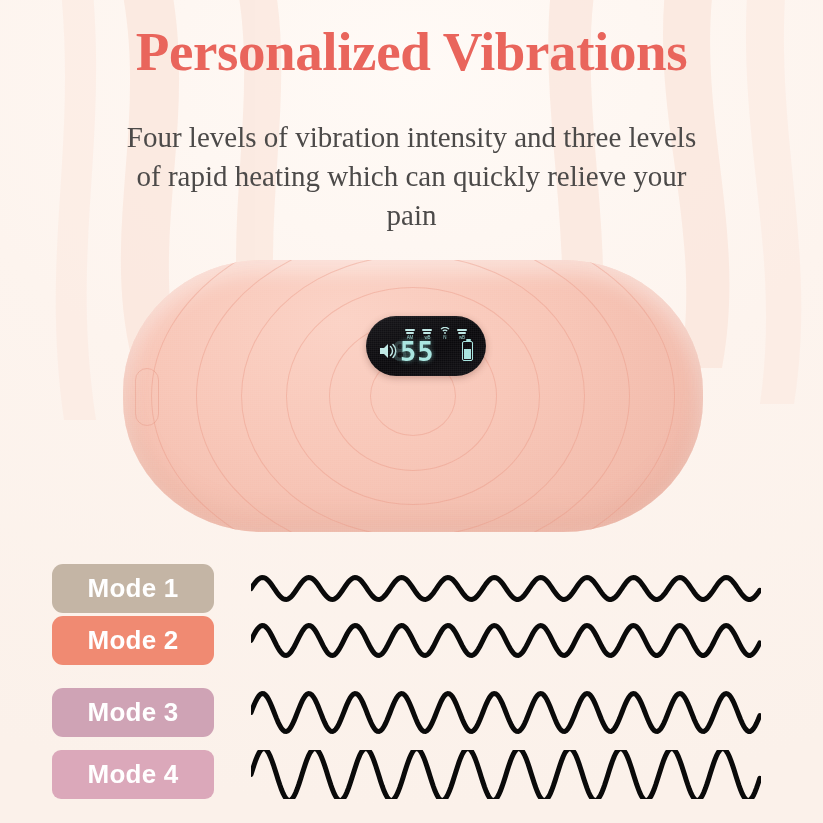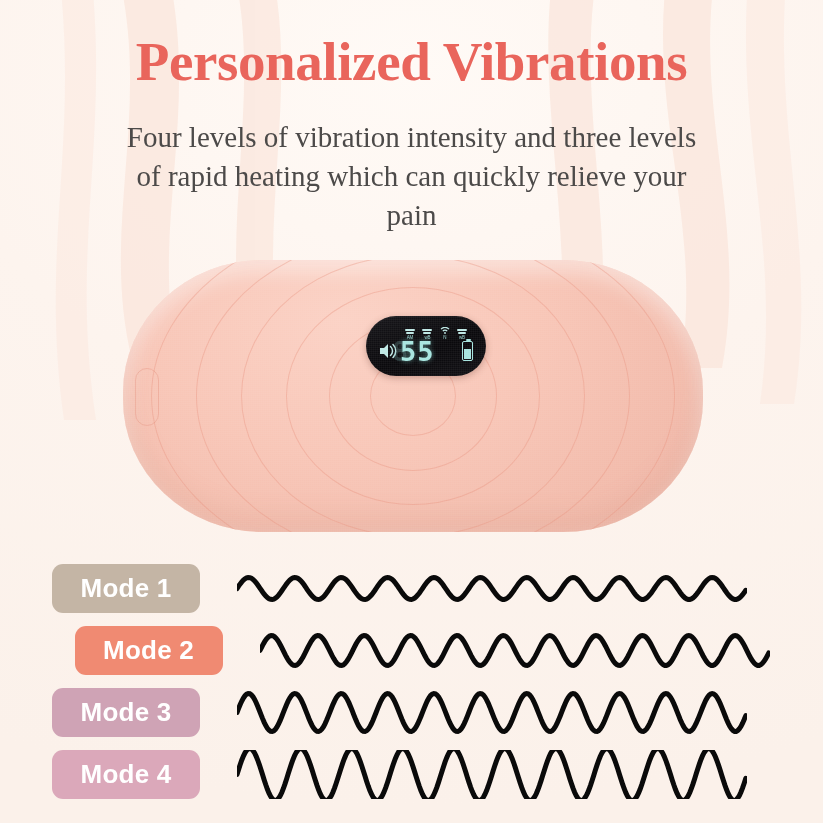--- a/index.html
+++ b/index.html
@@ -24,21 +24,21 @@
       radial-gradient(120% 90% at 50% 8%,  #fffaf6 0%, #fdf4ee 48%, #fbf1ea 100%);
     overflow:hidden;
   }
 
   
   .ribbons { position:absolute; inset:0; pointer-events:none; }
 
   
   .title {
     position:absolute;
-    left:0; right:0; top:34px;
+    left:0; right:0; top:24px;
     text-align:center;
     font-family:"Liberation Serif", serif;
     font-weight:700;
     font-size:55px;
     letter-spacing:-0.4px;
     color:#e9655c;
     line-height:1.0;
     white-space:nowrap;
   }
 
@@ -189,21 +189,21 @@
 
   .mode-row {
     position:absolute;
     left:52px;
     width:740px; height:49px;
     display:flex;
     align-items:center;
   }
 
   .pill {
-    width:148px; height:49px;
+    width:162px; height:49px;
     border-radius:11px;
     display:flex;
     align-items:center;
     justify-content:center;
     color:#ffffff;
     font-size:26px;
     font-weight:700;
     letter-spacing:.2px;
     flex:none;
   }
@@ -297,40 +297,40 @@
 
     <div class="mode-row" style="top:8px;">
       <div class="pill" style="background:#c4b5a5;">
         <span data-bind="modes.0.label">Mode 1</span>
       </div>
       <svg class="wave" width="510" height="49" viewBox="0 0 510 49">
         <path id="w1" fill="none" stroke="#0a0a0a" stroke-width="5" stroke-linecap="round" d="M0.0 24.50 L1.6 22.13 L3.2 19.88 L4.8 17.84 L6.4 16.11 L8.0 14.78 L9.6 13.90 L11.2 13.52 L12.8 13.65 L14.4 14.29 L16.0 15.41 L17.6 16.95 L19.2 18.85 L20.8 21.01 L22.4 23.34 L24.0 25.72 L25.6 28.04 L27.2 30.20 L28.8 32.09 L30.4 33.62 L32.0 34.73 L33.6 35.36 L35.2 35.48 L36.8 35.09 L38.4 34.20 L40.0 32.85 L41.6 31.12 L43.2 29.07 L44.8 26.81 L46.4 24.45 L48.0 22.08 L49.6 19.83 L51.2 17.80 L52.8 16.08 L54.4 14.75 L56.0 13.88 L57.6 13.51 L59.2 13.66 L60.8 14.31 L62.4 15.44 L64.0 16.99 L65.6 18.89 L67.2 21.06 L68.8 23.39 L70.4 25.77 L72.0 28.09 L73.6 30.24 L75.2 32.13 L76.8 33.65 L78.4 34.75 L80.0 35.37 L81.6 35.48 L83.2 35.07 L84.8 34.17 L86.4 32.82 L88.0 31.07 L89.6 29.02 L91.2 26.76 L92.8 24.39 L94.4 22.03 L96.0 19.78 L97.6 17.75 L99.2 16.04 L100.8 14.73 L102.4 13.87 L104.0 13.51 L105.6 13.67 L107.2 14.33 L108.8 15.47 L110.4 17.03 L112.0 18.94 L113.6 21.11 L115.2 23.44 L116.8 25.82 L118.4 28.14 L120.0 30.29 L121.6 32.17 L123.2 33.68 L124.8 34.77 L126.4 35.38 L128.0 35.47 L129.6 35.06 L131.2 34.15 L132.8 32.78 L134.4 31.03 L136.0 28.97 L137.6 26.71 L139.2 24.34 L140.8 21.97 L142.4 19.73 L144.0 17.71 L145.6 16.01 L147.2 14.70 L148.8 13.86 L150.4 13.51 L152.0 13.68 L153.6 14.35 L155.2 15.50 L156.8 17.07 L158.4 18.99 L160.0 21.17 L161.6 23.50 L163.2 25.88 L164.8 28.19 L166.4 30.34 L168.0 32.21 L169.6 33.71 L171.2 34.79 L172.8 35.39 L174.4 35.47 L176.0 35.04 L177.6 34.12 L179.2 32.75 L180.8 30.99 L182.4 28.92 L184.0 26.65 L185.6 24.28 L187.2 21.92 L188.8 19.68 L190.4 17.67 L192.0 15.97 L193.6 14.68 L195.2 13.84 L196.8 13.51 L198.4 13.68 L200.0 14.37 L201.6 15.53 L203.2 17.11 L204.8 19.04 L206.4 21.22 L208.0 23.55 L209.6 25.93 L211.2 28.25 L212.8 30.38 L214.4 32.24 L216.0 33.74 L217.6 34.81 L219.2 35.39 L220.8 35.47 L222.4 35.03 L224.0 34.09 L225.6 32.71 L227.2 30.94 L228.8 28.87 L230.4 26.60 L232.0 24.23 L233.6 21.87 L235.2 19.63 L236.8 17.62 L238.4 15.94 L240.0 14.65 L241.6 13.83 L243.2 13.50 L244.8 13.69 L246.4 14.39 L248.0 15.56 L249.6 17.15 L251.2 19.08 L252.8 21.27 L254.4 23.61 L256.0 25.99 L257.6 28.30 L259.2 30.43 L260.8 32.28 L262.4 33.77 L264.0 34.83 L265.6 35.40 L267.2 35.46 L268.8 35.01 L270.4 34.07 L272.0 32.67 L273.6 30.90 L275.2 28.83 L276.8 26.55 L278.4 24.17 L280.0 21.82 L281.6 19.58 L283.2 17.58 L284.8 15.90 L286.4 14.63 L288.0 13.82 L289.6 13.50 L291.2 13.71 L292.8 14.41 L294.4 15.59 L296.0 17.19 L297.6 19.13 L299.2 21.32 L300.8 23.66 L302.4 26.04 L304.0 28.35 L305.6 30.47 L307.2 32.32 L308.8 33.80 L310.4 34.85 L312.0 35.41 L313.6 35.46 L315.2 34.99 L316.8 34.04 L318.4 32.64 L320.0 30.86 L321.6 28.78 L323.2 26.49 L324.8 24.12 L326.4 21.76 L328.0 19.54 L329.6 17.54 L331.2 15.87 L332.8 14.61 L334.4 13.80 L336.0 13.50 L337.6 13.72 L339.2 14.43 L340.8 15.62 L342.4 17.23 L344.0 19.18 L345.6 21.37 L347.2 23.71 L348.8 26.09 L350.4 28.40 L352.0 30.52 L353.6 32.36 L355.2 33.83 L356.8 34.87 L358.4 35.41 L360.0 35.45 L361.6 34.98 L363.2 34.01 L364.8 32.60 L366.4 30.81 L368.0 28.73 L369.6 26.44 L371.2 24.07 L372.8 21.71 L374.4 19.49 L376.0 17.50 L377.6 15.84 L379.2 14.58 L380.8 13.79 L382.4 13.50 L384.0 13.73 L385.6 14.46 L387.2 15.66 L388.8 17.27 L390.4 19.22 L392.0 21.42 L393.6 23.77 L395.2 26.15 L396.8 28.45 L398.4 30.56 L400.0 32.40 L401.6 33.86 L403.2 34.88 L404.8 35.42 L406.4 35.45 L408.0 34.96 L409.6 33.99 L411.2 32.56 L412.8 30.77 L414.4 28.68 L416.0 26.39 L417.6 24.01 L419.2 21.66 L420.8 19.44 L422.4 17.46 L424.0 15.80 L425.6 14.56 L427.2 13.78 L428.8 13.50 L430.4 13.74 L432.0 14.48 L433.6 15.69 L435.2 17.31 L436.8 19.27 L438.4 21.48 L440.0 23.82 L441.6 26.20 L443.2 28.50 L444.8 30.61 L446.4 32.43 L448.0 33.89 L449.6 34.90 L451.2 35.43 L452.8 35.44 L454.4 34.94 L456.0 33.96 L457.6 32.53 L459.2 30.72 L460.8 28.62 L462.4 26.33 L464.0 23.96 L465.6 21.61 L467.2 19.39 L468.8 17.42 L470.4 15.77 L472.0 14.54 L473.6 13.77 L475.2 13.50 L476.8 13.75 L478.4 14.50 L480.0 15.72 L481.6 17.35 L483.2 19.32 L484.8 21.53 L486.4 23.88 L488.0 26.25 L489.6 28.55 L491.2 30.65 L492.8 32.47 L494.4 33.92 L496.0 34.92 L497.6 35.43 L499.2 35.44 L500.8 34.93 L502.4 33.93 L504.0 32.49 L505.6 30.68 L507.2 28.57 L508.8 26.28"></path>
       </svg>
     </div>
 
-    <div class="mode-row" style="top:70px;justify-content:center;">
+    <div class="mode-row" style="top:60px;">
       <div class="pill" style="background:#f08a72;">
         <span data-bind="modes.1.label">Mode 2</span>
       </div>
       <svg class="wave" width="510" height="49" viewBox="0 0 510 49">
         <path id="w2" fill="none" stroke="#0a0a0a" stroke-width="5" stroke-linecap="round" d="M0.0 24.50 L1.6 21.27 L3.2 18.20 L4.8 15.42 L6.4 13.06 L8.0 11.24 L9.6 10.04 L11.2 9.52 L12.8 9.70 L14.4 10.57 L16.0 12.10 L17.6 14.20 L19.2 16.79 L20.8 19.74 L22.4 22.91 L24.0 26.16 L25.6 29.33 L27.2 32.27 L28.8 34.85 L30.4 36.94 L32.0 38.45 L33.6 39.31 L35.2 39.47 L36.8 38.94 L38.4 37.72 L40.0 35.89 L41.6 33.52 L43.2 30.74 L44.8 27.65 L46.4 24.43 L48.0 21.20 L49.6 18.13 L51.2 15.36 L52.8 13.01 L54.4 11.21 L56.0 10.02 L57.6 9.52 L59.2 9.71 L60.8 10.60 L62.4 12.14 L64.0 14.26 L65.6 16.86 L67.2 19.81 L68.8 22.99 L70.4 26.23 L72.0 29.40 L73.6 32.33 L75.2 34.90 L76.8 36.98 L78.4 38.48 L80.0 39.32 L81.6 39.47 L83.2 38.92 L84.8 37.69 L86.4 35.84 L88.0 33.47 L89.6 30.67 L91.2 27.58 L92.8 24.35 L94.4 21.13 L96.0 18.06 L97.6 15.30 L99.2 12.97 L100.8 11.17 L102.4 10.00 L104.0 9.51 L105.6 9.73 L107.2 10.63 L108.8 12.18 L110.4 14.31 L112.0 16.92 L113.6 19.88 L115.2 23.06 L116.8 26.31 L118.4 29.47 L120.0 32.40 L121.6 34.96 L123.2 37.02 L124.8 38.51 L126.4 39.33 L128.0 39.47 L129.6 38.90 L131.2 37.65 L132.8 35.79 L134.4 33.41 L136.0 30.60 L137.6 27.51 L139.2 24.28 L140.8 21.06 L142.4 18.00 L144.0 15.24 L145.6 12.92 L147.2 11.14 L148.8 9.99 L150.4 9.51 L152.0 9.74 L153.6 10.66 L155.2 12.23 L156.8 14.37 L158.4 16.98 L160.0 19.95 L161.6 23.13 L163.2 26.38 L164.8 29.54 L166.4 32.46 L168.0 35.01 L169.6 37.06 L171.2 38.53 L172.8 39.34 L174.4 39.46 L176.0 38.88 L177.6 37.62 L179.2 35.75 L180.8 33.35 L182.4 30.53 L184.0 27.44 L185.6 24.20 L187.2 20.98 L188.8 17.93 L190.4 15.18 L192.0 12.87 L193.6 11.11 L195.2 9.97 L196.8 9.51 L198.4 9.75 L200.0 10.69 L201.6 12.27 L203.2 14.42 L204.8 17.05 L206.4 20.02 L208.0 23.21 L209.6 26.45 L211.2 29.61 L212.8 32.52 L214.4 35.06 L216.0 37.11 L217.6 38.56 L219.2 39.35 L220.8 39.45 L222.4 38.85 L224.0 37.58 L225.6 35.70 L227.2 33.29 L228.8 30.47 L230.4 27.37 L232.0 24.13 L233.6 20.91 L235.2 17.86 L236.8 15.12 L238.4 12.83 L240.0 11.07 L241.6 9.95 L243.2 9.51 L244.8 9.77 L246.4 10.72 L248.0 12.31 L249.6 14.48 L251.2 17.11 L252.8 20.09 L254.4 23.28 L256.0 26.53 L257.6 29.68 L259.2 32.58 L260.8 35.11 L262.4 37.15 L264.0 38.58 L265.6 39.36 L267.2 39.45 L268.8 38.83 L270.4 37.55 L272.0 35.65 L273.6 33.23 L275.2 30.40 L276.8 27.29 L278.4 24.06 L280.0 20.84 L281.6 17.80 L283.2 15.07 L284.8 12.78 L286.4 11.04 L288.0 9.93 L289.6 9.50 L291.2 9.78 L292.8 10.74 L294.4 12.35 L296.0 14.53 L297.6 17.18 L299.2 20.16 L300.8 23.36 L302.4 26.60 L304.0 29.75 L305.6 32.65 L307.2 35.17 L308.8 37.18 L310.4 38.61 L312.0 39.37 L313.6 39.44 L315.2 38.81 L316.8 37.51 L318.4 35.60 L320.0 33.17 L321.6 30.33 L323.2 27.22 L324.8 23.98 L326.4 20.77 L328.0 17.73 L329.6 15.01 L331.2 12.73 L332.8 11.01 L334.4 9.91 L336.0 9.50 L337.6 9.79 L339.2 10.77 L340.8 12.40 L342.4 14.59 L344.0 17.24 L345.6 20.24 L347.2 23.43 L348.8 26.67 L350.4 29.82 L352.0 32.71 L353.6 35.22 L355.2 37.22 L356.8 38.63 L358.4 39.38 L360.0 39.44 L361.6 38.79 L363.2 37.47 L364.8 35.55 L366.4 33.11 L368.0 30.26 L369.6 27.15 L371.2 23.91 L372.8 20.70 L374.4 17.67 L376.0 14.95 L377.6 12.69 L379.2 10.98 L380.8 9.90 L382.4 9.50 L384.0 9.81 L385.6 10.80 L387.2 12.44 L388.8 14.64 L390.4 17.31 L392.0 20.31 L393.6 23.50 L395.2 26.75 L396.8 29.88 L398.4 32.77 L400.0 35.27 L401.6 37.26 L403.2 38.66 L404.8 39.39 L406.4 39.43 L408.0 38.77 L409.6 37.43 L411.2 35.50 L412.8 33.05 L414.4 30.19 L416.0 27.07 L417.6 23.83 L419.2 20.63 L420.8 17.60 L422.4 14.90 L424.0 12.64 L425.6 10.94 L427.2 9.88 L428.8 9.50 L430.4 9.82 L432.0 10.83 L433.6 12.49 L435.2 14.70 L436.8 17.37 L438.4 20.38 L440.0 23.58 L441.6 26.82 L443.2 29.95 L444.8 32.83 L446.4 35.32 L448.0 37.30 L449.6 38.68 L451.2 39.40 L452.8 39.42 L454.4 38.74 L456.0 37.40 L457.6 35.45 L459.2 32.98 L460.8 30.12 L462.4 27.00 L464.0 23.76 L465.6 20.56 L467.2 17.53 L468.8 14.84 L470.4 12.60 L472.0 10.91 L473.6 9.86 L475.2 9.50 L476.8 9.84 L478.4 10.87 L480.0 12.53 L481.6 14.75 L483.2 17.44 L484.8 20.45 L486.4 23.65 L488.0 26.89 L489.6 30.02 L491.2 32.89 L492.8 35.37 L494.4 37.34 L496.0 38.71 L497.6 39.41 L499.2 39.41 L500.8 38.72 L502.4 37.36 L504.0 35.40 L505.6 32.92 L507.2 30.06 L508.8 26.93"></path>
       </svg>
     </div>
 
     <div class="mode-row" style="top:132px;">
       <div class="pill" style="background:#cfa3b5;">
         <span data-bind="modes.2.label">Mode 3</span>
       </div>
       <svg class="wave" width="510" height="49" viewBox="0 0 510 49">
         <path id="w3" fill="none" stroke="#0a0a0a" stroke-width="5" stroke-linecap="round" d="M0.0 24.50 L1.6 20.41 L3.2 16.52 L4.8 12.99 L6.4 10.01 L8.0 7.71 L9.6 6.19 L11.2 5.53 L12.8 5.75 L14.4 6.86 L16.0 8.79 L17.6 11.46 L19.2 14.74 L20.8 18.47 L22.4 22.49 L24.0 26.60 L25.6 30.62 L27.2 34.34 L28.8 37.61 L30.4 40.26 L32.0 42.17 L33.6 43.26 L35.2 43.47 L36.8 42.79 L38.4 41.25 L40.0 38.93 L41.6 35.93 L43.2 32.40 L44.8 28.50 L46.4 24.41 L48.0 20.32 L49.6 16.43 L51.2 12.92 L52.8 9.95 L54.4 7.66 L56.0 6.16 L57.6 5.52 L59.2 5.77 L60.8 6.90 L62.4 8.84 L64.0 11.53 L65.6 14.82 L67.2 18.56 L68.8 22.58 L70.4 26.70 L72.0 30.70 L73.6 34.42 L75.2 37.68 L76.8 40.31 L78.4 42.21 L80.0 43.28 L81.6 43.46 L83.2 42.76 L84.8 41.21 L86.4 38.87 L88.0 35.86 L89.6 32.31 L91.2 28.40 L92.8 24.31 L94.4 20.23 L96.0 16.35 L97.6 12.85 L99.2 9.89 L100.8 7.62 L102.4 6.14 L104.0 5.52 L105.6 5.79 L107.2 6.93 L108.8 8.90 L110.4 11.60 L112.0 14.90 L113.6 18.65 L115.2 22.68 L116.8 26.79 L118.4 30.79 L120.0 34.50 L121.6 37.74 L123.2 40.36 L124.8 42.24 L126.4 43.29 L128.0 43.46 L129.6 42.74 L131.2 41.16 L132.8 38.81 L134.4 35.78 L136.0 32.23 L137.6 28.31 L139.2 24.22 L140.8 20.14 L142.4 16.26 L144.0 12.77 L145.6 9.83 L147.2 7.58 L148.8 6.11 L150.4 5.51 L152.0 5.80 L153.6 6.97 L155.2 8.95 L156.8 11.67 L158.4 14.98 L160.0 18.74 L161.6 22.77 L163.2 26.88 L164.8 30.88 L166.4 34.58 L168.0 37.81 L169.6 40.42 L171.2 42.28 L172.8 43.30 L174.4 43.45 L176.0 42.71 L177.6 41.12 L179.2 38.74 L180.8 35.71 L182.4 32.14 L184.0 28.22 L185.6 24.13 L187.2 20.05 L188.8 16.18 L190.4 12.70 L192.0 9.77 L193.6 7.53 L195.2 6.09 L196.8 5.51 L198.4 5.82 L200.0 7.00 L201.6 9.01 L203.2 11.73 L204.8 15.06 L206.4 18.83 L208.0 22.86 L209.6 26.97 L211.2 30.97 L212.8 34.66 L214.4 37.88 L216.0 40.47 L217.6 42.31 L219.2 43.32 L220.8 43.44 L222.4 42.68 L224.0 41.07 L225.6 38.68 L227.2 35.63 L228.8 32.06 L230.4 28.13 L232.0 24.03 L233.6 19.96 L235.2 16.09 L236.8 12.62 L238.4 9.71 L240.0 7.49 L241.6 6.07 L243.2 5.51 L244.8 5.84 L246.4 7.04 L248.0 9.06 L249.6 11.80 L251.2 15.14 L252.8 18.92 L254.4 22.96 L256.0 27.07 L257.6 31.06 L259.2 34.74 L260.8 37.94 L262.4 40.52 L264.0 42.34 L265.6 43.33 L267.2 43.44 L268.8 42.65 L270.4 41.02 L272.0 38.62 L273.6 35.55 L275.2 31.97 L276.8 28.04 L278.4 23.94 L280.0 19.87 L281.6 16.01 L283.2 12.55 L284.8 9.65 L286.4 7.45 L288.0 6.05 L289.6 5.51 L291.2 5.85 L292.8 7.08 L294.4 9.11 L296.0 11.87 L297.6 15.22 L299.2 19.01 L300.8 23.05 L302.4 27.16 L304.0 31.14 L305.6 34.82 L307.2 38.01 L308.8 40.57 L310.4 42.37 L312.0 43.34 L313.6 43.43 L315.2 42.63 L316.8 40.98 L318.4 38.56 L320.0 35.48 L321.6 31.88 L323.2 27.95 L324.8 23.84 L326.4 19.77 L328.0 15.93 L329.6 12.48 L331.2 9.60 L332.8 7.41 L334.4 6.02 L336.0 5.50 L337.6 5.87 L339.2 7.11 L340.8 9.17 L342.4 11.94 L344.0 15.31 L345.6 19.10 L347.2 23.14 L348.8 27.25 L350.4 31.23 L352.0 34.90 L353.6 38.07 L355.2 40.62 L356.8 42.40 L358.4 43.35 L360.0 43.42 L361.6 42.60 L363.2 40.93 L364.8 38.49 L366.4 35.40 L368.0 31.80 L369.6 27.85 L371.2 23.75 L372.8 19.68 L374.4 15.84 L376.0 12.41 L377.6 9.54 L379.2 7.37 L380.8 6.00 L382.4 5.50 L384.0 5.89 L385.6 7.15 L387.2 9.23 L388.8 12.01 L390.4 15.39 L392.0 19.19 L393.6 23.24 L395.2 27.35 L396.8 31.32 L398.4 34.98 L400.0 38.14 L401.6 40.67 L403.2 42.44 L404.8 43.36 L406.4 43.41 L408.0 42.57 L409.6 40.88 L411.2 38.43 L412.8 35.32 L414.4 31.71 L416.0 27.76 L417.6 23.66 L419.2 19.59 L420.8 15.76 L422.4 12.33 L424.0 9.48 L425.6 7.33 L427.2 5.98 L428.8 5.50 L430.4 5.91 L432.0 7.19 L433.6 9.28 L435.2 12.09 L436.8 15.47 L438.4 19.28 L440.0 23.33 L441.6 27.44 L443.2 31.41 L444.8 35.05 L446.4 38.21 L448.0 40.72 L449.6 42.47 L451.2 43.38 L452.8 43.40 L454.4 42.54 L456.0 40.84 L457.6 38.37 L459.2 35.25 L460.8 31.62 L462.4 27.67 L464.0 23.56 L465.6 19.50 L467.2 15.68 L468.8 12.26 L470.4 9.42 L472.0 7.29 L473.6 5.96 L475.2 5.50 L476.8 5.93 L478.4 7.23 L480.0 9.34 L481.6 12.16 L483.2 15.55 L484.8 19.37 L486.4 23.42 L488.0 27.53 L489.6 31.49 L491.2 35.13 L492.8 38.27 L494.4 40.76 L496.0 42.50 L497.6 43.39 L499.2 43.39 L500.8 42.51 L502.4 40.79 L504.0 38.30 L505.6 35.17 L507.2 31.54 L508.8 27.58"></path>
       </svg>
     </div>
 
     <div class="mode-row" style="top:194px;">
-      <div class="pill" style="background:#dba8ba;">
+      <div class="pill" style="background:#dba8ba;border-radius:9px;">
         <span data-bind="modes.3.label">Mode 4</span>
       </div>
       <svg class="wave" width="510" height="49" viewBox="0 0 510 49">
         <path id="w4" fill="none" stroke="#0a0a0a" stroke-width="5" stroke-linecap="round" d="M0.0 24.50 L1.6 19.41 L3.2 14.51 L4.8 10.01 L6.4 6.06 L8.0 2.83 L9.6 0.43 L11.2 -1.03 L12.8 -1.50 L14.4 -0.96 L16.0 0.56 L17.6 3.00 L19.2 6.29 L20.8 10.27 L22.4 14.81 L24.0 19.72 L25.6 24.82 L27.2 29.91 L28.8 34.78 L30.4 39.26 L32.0 43.17 L33.6 46.35 L35.2 48.69 L36.8 50.09 L38.4 50.50 L40.0 49.90 L41.6 48.32 L43.2 45.81 L44.8 42.48 L46.4 38.46 L48.0 33.89 L49.6 28.96 L51.2 23.86 L52.8 18.78 L54.4 13.92 L56.0 9.48 L57.6 5.61 L59.2 2.48 L60.8 0.20 L62.4 -1.14 L64.0 -1.49 L65.6 -0.83 L67.2 0.81 L68.8 3.37 L70.4 6.75 L72.0 10.81 L73.6 15.41 L75.2 20.35 L76.8 25.46 L78.4 30.53 L80.0 35.37 L81.6 39.78 L83.2 43.61 L84.8 46.69 L86.4 48.91 L88.0 50.19 L89.6 50.48 L91.2 49.75 L92.8 48.05 L94.4 45.44 L96.0 42.02 L97.6 37.91 L99.2 33.29 L100.8 28.33 L102.4 23.22 L104.0 18.16 L105.6 13.34 L107.2 8.96 L108.8 5.18 L110.4 2.15 L112.0 -0.02 L113.6 -1.24 L115.2 -1.46 L116.8 -0.68 L118.4 1.08 L120.0 3.75 L121.6 7.22 L123.2 11.36 L124.8 16.01 L126.4 20.99 L128.0 26.10 L129.6 31.15 L131.2 35.95 L132.8 40.30 L134.4 44.03 L136.0 47.02 L137.6 49.13 L139.2 50.28 L140.8 50.44 L142.4 49.59 L144.0 47.77 L145.6 45.05 L147.2 41.54 L148.8 37.36 L150.4 32.69 L152.0 27.70 L153.6 22.58 L155.2 17.54 L156.8 12.77 L158.4 8.45 L160.0 4.76 L161.6 1.82 L163.2 -0.23 L164.8 -1.32 L166.4 -1.42 L168.0 -0.51 L169.6 1.37 L171.2 4.14 L172.8 7.71 L174.4 11.92 L176.0 16.62 L177.6 21.62 L179.2 26.74 L180.8 31.77 L182.4 36.52 L184.0 40.80 L185.6 44.45 L187.2 47.33 L188.8 49.32 L190.4 50.36 L192.0 50.39 L193.6 49.42 L195.2 47.48 L196.8 44.66 L198.4 41.05 L200.0 36.80 L201.6 32.08 L203.2 27.06 L204.8 21.94 L206.4 16.92 L208.0 12.20 L209.6 7.95 L211.2 4.34 L212.8 1.52 L214.4 -0.42 L216.0 -1.39 L217.6 -1.36 L219.2 -0.32 L220.8 1.67 L222.4 4.55 L224.0 8.20 L225.6 12.48 L227.2 17.23 L228.8 22.26 L230.4 27.38 L232.0 32.38 L233.6 37.08 L235.2 41.29 L236.8 44.86 L238.4 47.63 L240.0 49.51 L241.6 50.42 L243.2 50.32 L244.8 49.23 L246.4 47.18 L248.0 44.24 L249.6 40.55 L251.2 36.23 L252.8 31.46 L254.4 26.42 L256.0 21.30 L257.6 16.31 L259.2 11.64 L260.8 7.46 L262.4 3.95 L264.0 1.23 L265.6 -0.59 L267.2 -1.44 L268.8 -1.28 L270.4 -0.13 L272.0 1.98 L273.6 4.97 L275.2 8.70 L276.8 13.05 L278.4 17.85 L280.0 22.90 L281.6 28.01 L283.2 32.99 L284.8 37.64 L286.4 41.78 L288.0 45.25 L289.6 47.92 L291.2 49.68 L292.8 50.46 L294.4 50.24 L296.0 49.02 L297.6 46.85 L299.2 43.82 L300.8 40.04 L302.4 35.66 L304.0 30.84 L305.6 25.78 L307.2 20.67 L308.8 15.71 L310.4 11.09 L312.0 6.98 L313.6 3.56 L315.2 0.95 L316.8 -0.75 L318.4 -1.48 L320.0 -1.19 L321.6 0.09 L323.2 2.31 L324.8 5.39 L326.4 9.22 L328.0 13.63 L329.6 18.47 L331.2 23.54 L332.8 28.65 L334.4 33.59 L336.0 38.19 L337.6 42.25 L339.2 45.63 L340.8 48.19 L342.4 49.83 L344.0 50.49 L345.6 50.14 L347.2 48.80 L348.8 46.52 L350.4 43.39 L352.0 39.52 L353.6 35.08 L355.2 30.22 L356.8 25.14 L358.4 20.04 L360.0 15.11 L361.6 10.54 L363.2 6.52 L364.8 3.19 L366.4 0.68 L368.0 -0.90 L369.6 -1.50 L371.2 -1.09 L372.8 0.31 L374.4 2.65 L376.0 5.83 L377.6 9.74 L379.2 14.22 L380.8 19.09 L382.4 24.18 L384.0 29.28 L385.6 34.19 L387.2 38.73 L388.8 42.71 L390.4 46.00 L392.0 48.44 L393.6 49.96 L395.2 50.50 L396.8 50.03 L398.4 48.57 L400.0 46.17 L401.6 42.94 L403.2 38.99 L404.8 34.49 L406.4 29.59 L408.0 24.50 L409.6 19.41 L411.2 14.51 L412.8 10.01 L414.4 6.06 L416.0 2.83 L417.6 0.43 L419.2 -1.03 L420.8 -1.50 L422.4 -0.96 L424.0 0.56 L425.6 3.00 L427.2 6.29 L428.8 10.27 L430.4 14.81 L432.0 19.72 L433.6 24.82 L435.2 29.91 L436.8 34.78 L438.4 39.26 L440.0 43.17 L441.6 46.35 L443.2 48.69 L444.8 50.09 L446.4 50.50 L448.0 49.90 L449.6 48.32 L451.2 45.81 L452.8 42.48 L454.4 38.46 L456.0 33.89 L457.6 28.96 L459.2 23.86 L460.8 18.78 L462.4 13.92 L464.0 9.48 L465.6 5.61 L467.2 2.48 L468.8 0.20 L470.4 -1.14 L472.0 -1.49 L473.6 -0.83 L475.2 0.81 L476.8 3.37 L478.4 6.75 L480.0 10.81 L481.6 15.41 L483.2 20.35 L484.8 25.46 L486.4 30.53 L488.0 35.37 L489.6 39.78 L491.2 43.61 L492.8 46.69 L494.4 48.91 L496.0 50.19 L497.6 50.48 L499.2 49.75 L500.8 48.05 L502.4 45.44 L504.0 42.02 L505.6 37.91 L507.2 33.29 L508.8 28.33"></path>
       </svg>
     </div>
 
   </div>
 </div>
 

